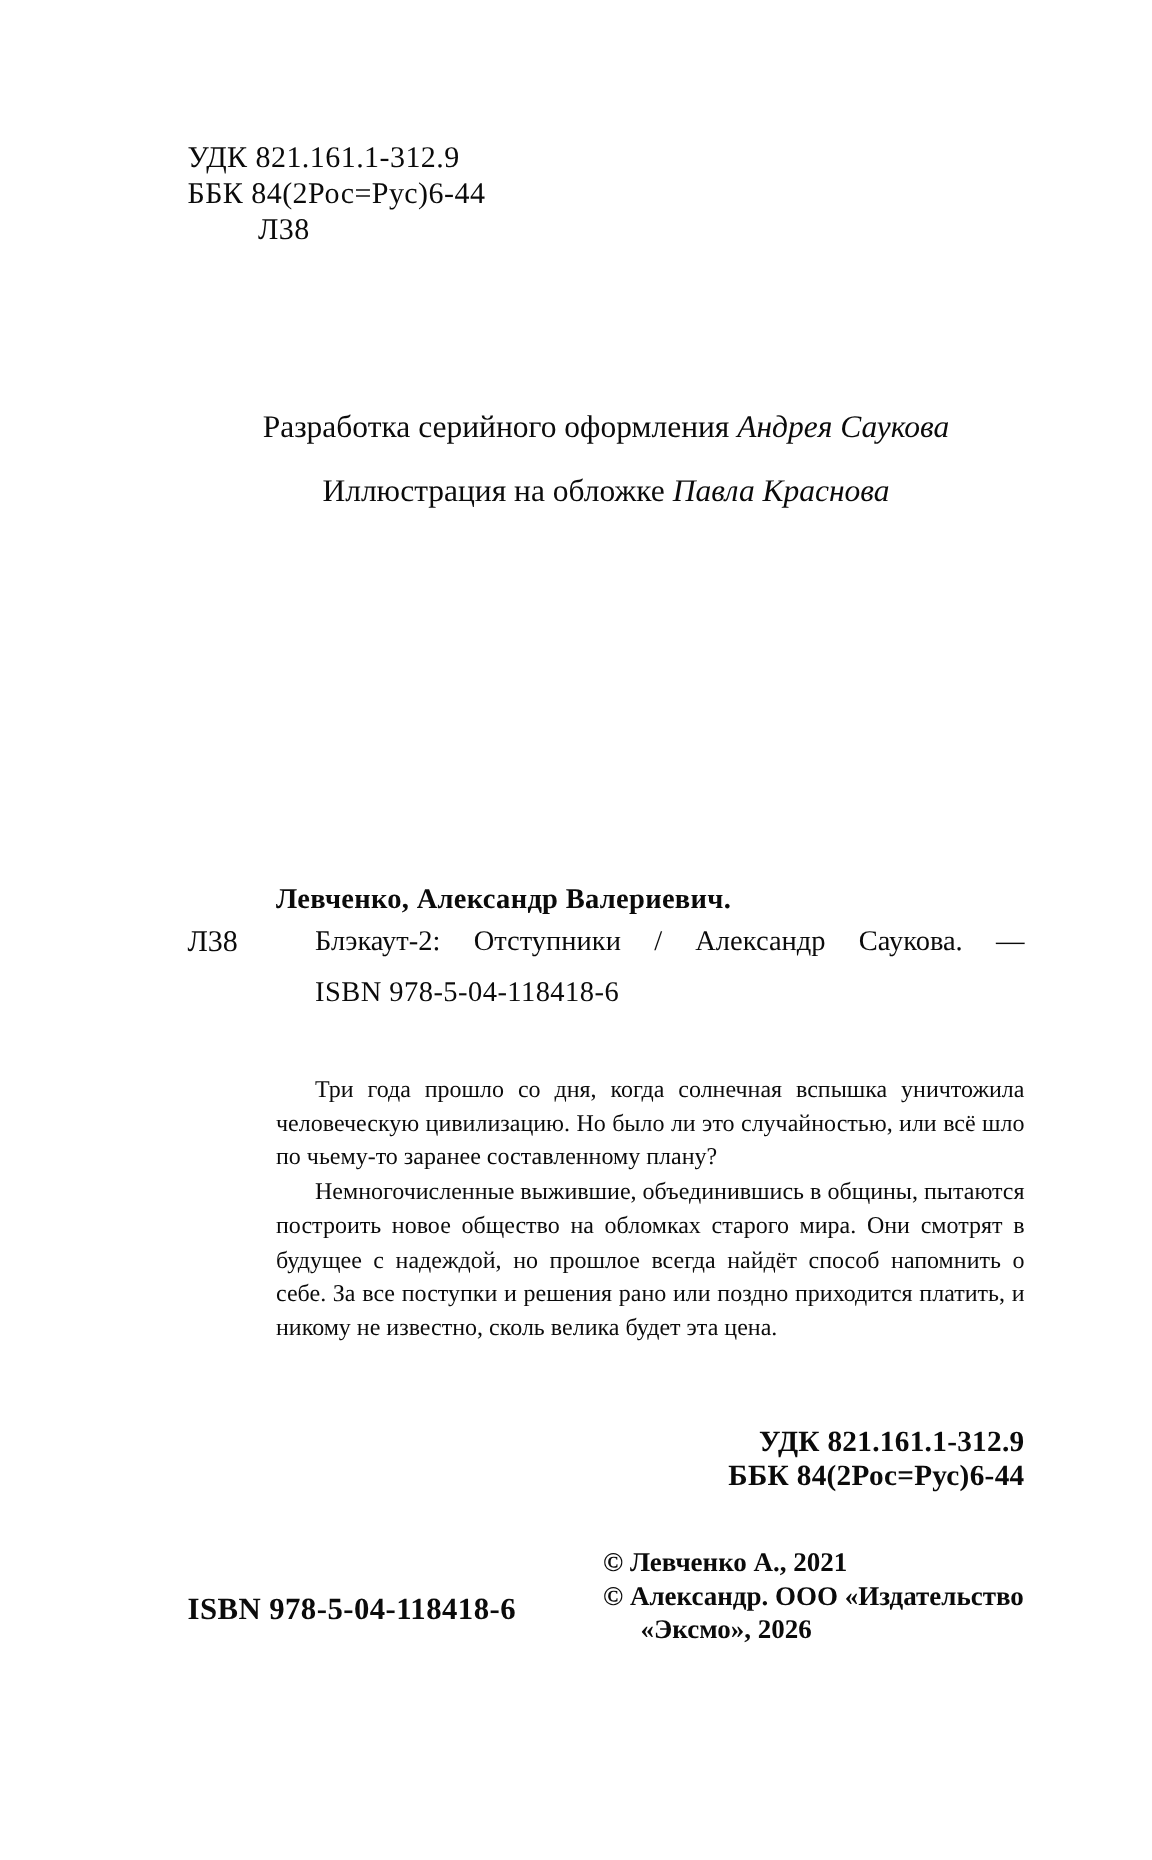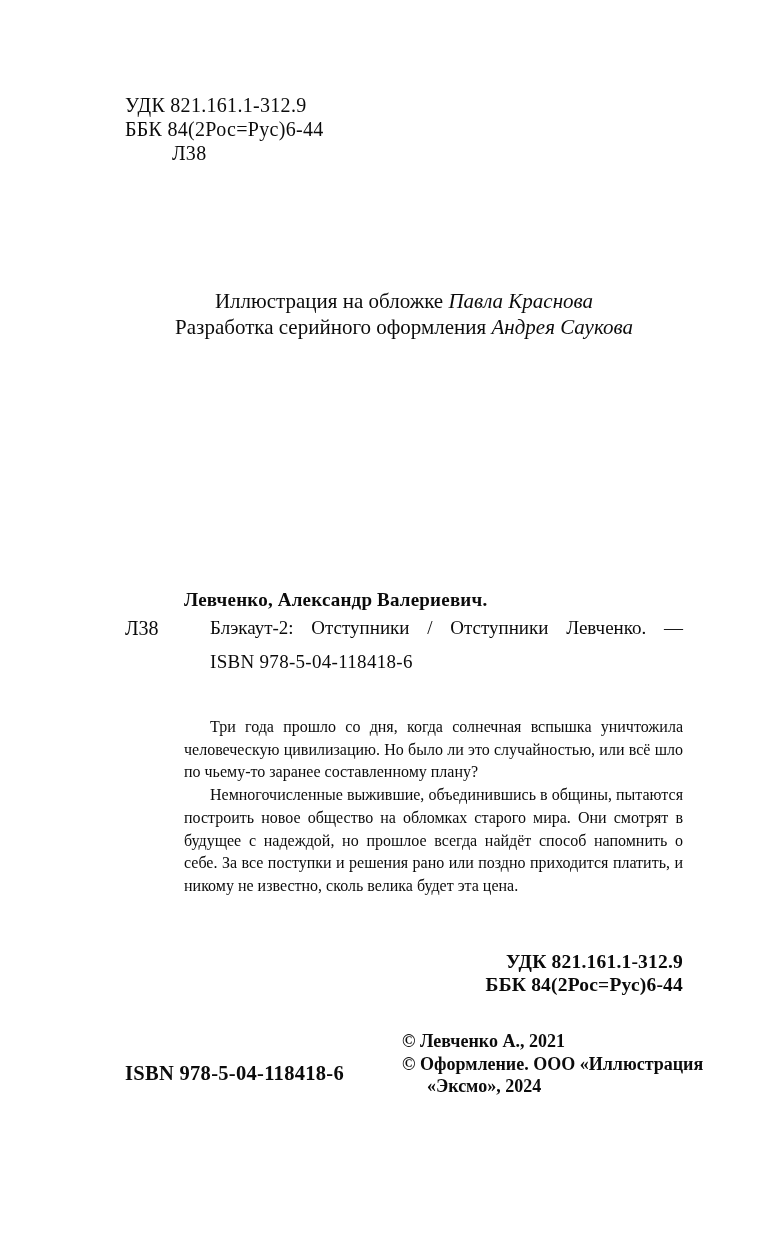--- a/index.html
+++ b/index.html
@@ -85,43 +85,43 @@
 
 <div class="page">
 
   <div class="abs top-codes">
     <div>УДК 821.161.1-312.9</div>
     <div>ББК 84(2Рос=Рус)6-44</div>
     <div class="code-indent">Л38</div>
   </div>
 
   <div class="abs credits">
+    <div class="credit-line"><span>Разработка серийного оформления </span><i>Андрея Саукова</i></div>
     <div class="credit-line second"><span>Иллюстрация на обложке </span><i>Павла Краснова</i></div>
-    <div class="credit-line"><span>Разработка серийного оформления </span><i>Андрея Саукова</i></div>
   </div>
 
   <div class="abs margin-code">Л38</div>
 
   <div class="abs catalog">
     <div class="author">Левченко, Александр Валериевич.</div>
-    <div class="entry-line1">Блэкаут-2: Отступники / Отступники Левченко. —</div>
+    <div class="entry-line1">Блэкаут-2: Отступники / Александр Саукова. —</div>
     <div class="isbn-mid">ISBN 978-5-04-118418-6</div>
   </div>
 
   <div class="abs annotation">
     <p>Три года прошло со дня, когда солнечная вспышка уничтожила человеческую цивилизацию. Но было ли это случайностью, или всё шло по чьему-то заранее составленному плану?</p>
     <p>Немногочисленные выжившие, объединившись в общины, пытаются построить новое общество на обломках старого мира. Они смотрят в будущее с надеждой, но прошлое всегда найдёт способ напомнить о себе. За все поступки и решения рано или поздно приходится платить, и никому не известно, сколь велика будет эта цена.</p>
   </div>
 
   <div class="abs classifiers-right">
     <div>УДК 821.161.1-312.9</div>
     <div>ББК 84(2Рос=Рус)6-44</div>
   </div>
 
   <div class="abs copyrights">
     <div>© Левченко А., 2021</div>
-    <div>© Оформление. ООО «Иллюстрация</div>
-    <div class="hang">«Эксмо», 2024</div>
+    <div>© Александр. ООО «Издательство</div>
+    <div class="hang">«Эксмо», 2026</div>
   </div>
 
   <div class="abs footer-isbn">ISBN 978-5-04-118418-6</div>
 
 </div>
 
 </body></html>

